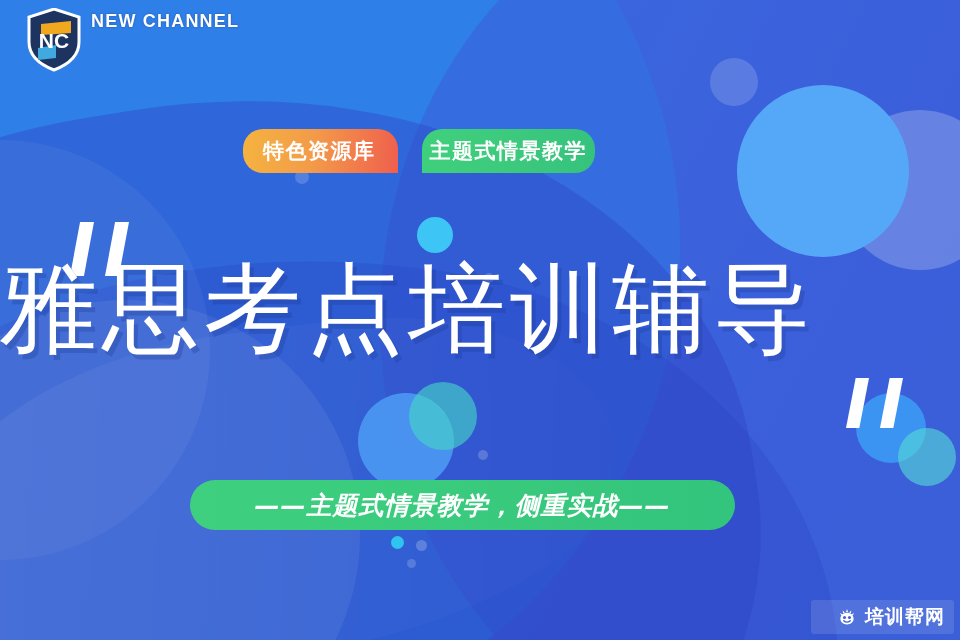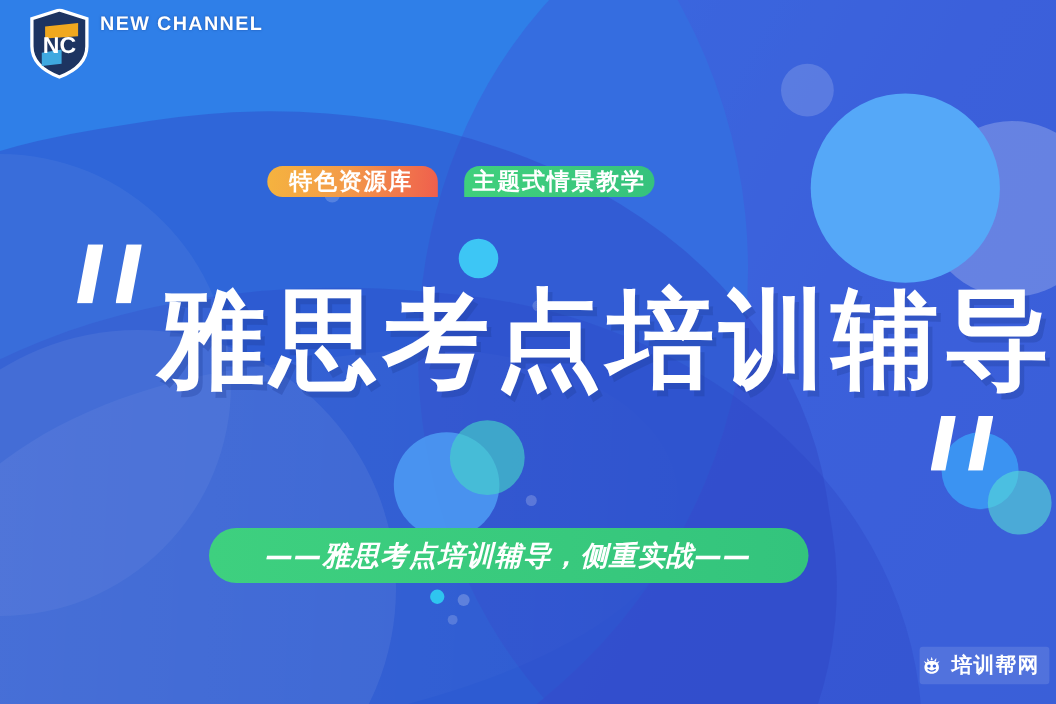--- a/index.html
+++ b/index.html
@@ -131,31 +131,30 @@
   
   .tags {
     position: absolute;
     left: 243px; top: 129px;
     display: flex;
     align-items: flex-start;
     gap: 24px;
     z-index: 8;
   }
   .tag {
-    height: 28px;
+    height: 44px;
     display: flex;
     align-items: center;
     justify-content: center;
     color: #ffffff;
     font-size: 21px;
     font-weight: bold;
     letter-spacing: 1.5px;
     font-family: "DejaVu Sans", "Liberation Sans", sans-serif;
     white-space: nowrap;
-    margin-top: 22px;
   }
   .tag-orange {
     padding: 0 22px 0 20px;
     background: linear-gradient(95deg, #f5b33f 0%, #f39b49 45%, #ef5f4d 100%);
     border-radius: 20px 20px 0 20px;
   }
   .tag-green {
     padding: 0 8px;
     background: linear-gradient(95deg, #3fd07c 0%, #3cc97d 55%, #35c27d 100%);
     border-radius: 20px 20px 20px 0;
@@ -177,25 +176,25 @@
   }
   .quote-open  { left: 70px;  top: 222px; }
   .quote-close { left: 846px; top: 378px; }
   .quote-close span { height: 50px; width: 23px; }
 
   
   .headline {
     position: absolute;
     left: 0; right: 0;
     top: 260px;
-    text-align: right;
+    text-align: left;
     z-index: 8;
     color: #ffffff;
     font-size: 97px;
-    font-weight: bold;
+    font-weight: normal;
     letter-spacing: 5px;
     line-height: 1;
     font-family: "DejaVu Sans", "Liberation Sans", sans-serif;
     text-shadow: 4px 5px 0 rgba(30,58,150,.30);
     white-space: nowrap;
   }
 
   
   .subbar {
     position: absolute;
@@ -214,25 +213,25 @@
     font-weight: bold;
     font-style: italic;
     letter-spacing: 1px;
     white-space: nowrap;
     font-family: "DejaVu Sans", "Liberation Sans", sans-serif;
   }
 
   
   .watermark {
     position: absolute;
-    right: 6px; bottom: 18px;
+    right: 6px; bottom: 6px;
     display: flex;
     align-items: center;
     gap: 7px;
-    padding: 4px 9px 4px 0;
+    padding: 4px 9px 4px 25px;
     background: rgba(255,255,255,.12);
     border-radius: 3px;
     z-index: 10;
   }
   .wm-icon { width: 22px; height: 22px; display: block; }
   .wm-text {
     color: #ffffff;
     font-size: 19px;
     font-weight: bold;
     letter-spacing: 1px;
@@ -292,21 +291,21 @@
   </div>
 
   <div class="headline">雅思考点培训辅导</div>
 
   <div class="quote quote-close">
     <span></span>
     <span></span>
   </div>
 
   <div class="subbar">
-    <div class="subbar-text">——雅思考点培训辅导，侧重实战——</div>
+    <div class="subbar-text">——主题式情景教学，侧重实战——</div>
   </div>
 
   <div class="watermark">
     <svg class="wm-icon" viewBox="0 0 24 24">
       <g fill="#ffffff">
         <path d="M12 3.2 L13.1 6.6 L10.9 6.6 Z"></path>
         <path d="M7.4 4.6 L9.6 7.3 L7.7 8.0 Z"></path>
         <path d="M16.6 4.6 L16.3 8.0 L14.4 7.3 Z"></path>
         <path d="M4.2 7.6 L7.3 9.2 L6.0 10.6 Z"></path>
         <path d="M19.8 7.6 L18.0 10.6 L16.7 9.2 Z"></path>

